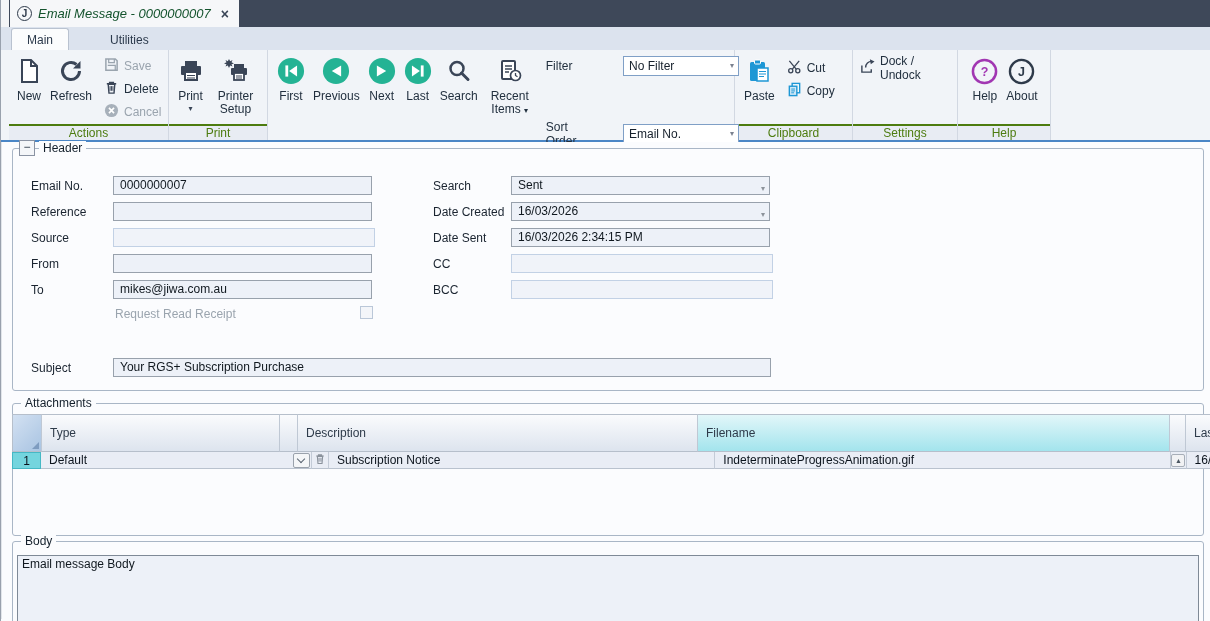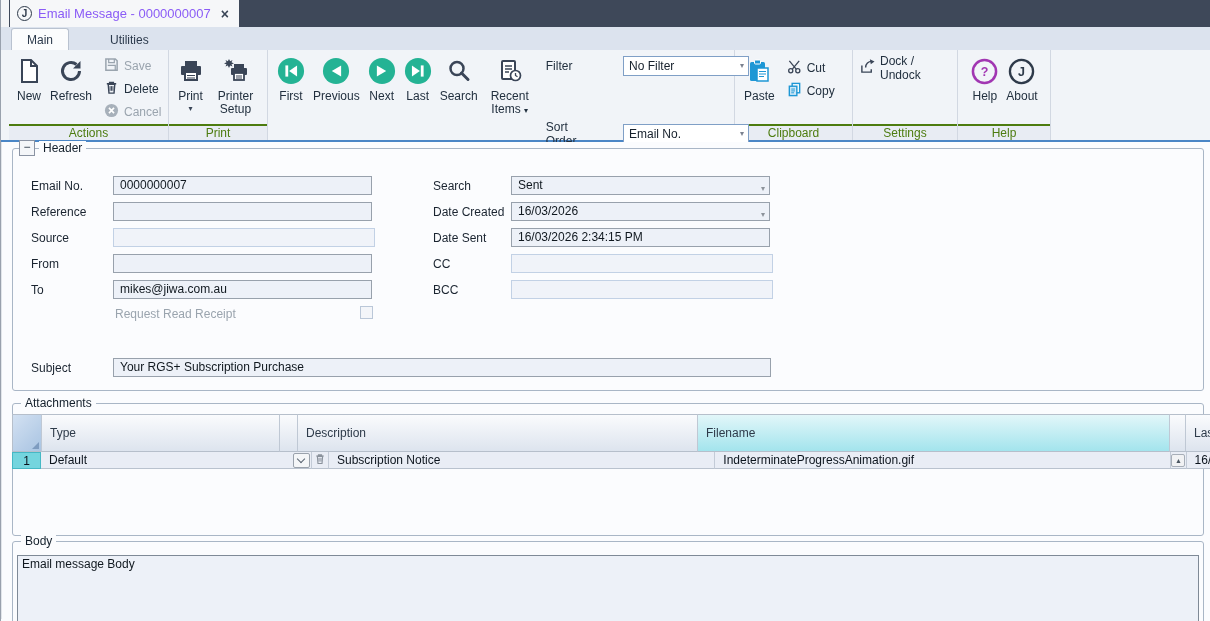--- a/index.html
+++ b/index.html
@@ -6,21 +6,21 @@
   html,body { width:1210px; height:621px; overflow:hidden; }
   body { font-family:"Liberation Sans","DejaVu Sans",sans-serif; background:#fbfcfe; }
   .window { width:1210px; height:621px; border-left:1px solid #99a1ad; position:relative; background:#fbfcfe; }
 
   
   .titlebar { height:27px; background:#3e4859; display:flex; align-items:stretch; }
   .titlebar-gutter { width:9px; background:#f4f5f7; border-right:1px solid #3e4859; }
   .doc-tab { background:#f6f7f9; display:flex; align-items:center; padding:0 10px 0 7px; gap:6px; cursor:default; }
   .jcircle { width:15px; height:15px; border:1.6px solid #2e3a4a; border-radius:50%; color:#2e3a4a;
              font-size:10px; font-weight:bold; display:flex; align-items:center; justify-content:center; }
-  .tab-title { font-size:13px; color:#8b5cf6; white-space:nowrap; }
+  .tab-title { font-size:13px; color:#14532d; white-space:nowrap;font-style:italic; }
   .tab-close { font-size:14px; font-weight:bold; color:#3a4557; margin-left:4px; cursor:pointer; }
 
   
   .ribbon-tabs { height:23px; background:#dce3ee; display:flex; align-items:flex-end; padding-left:10px;gap:26px; }
   .rtab { font-size:12px; color:#2c3a4c; padding:4px 15px 3px; cursor:pointer; }
   .rtab.active { background:#fbfcfd; border:1px solid #b9c2d0; border-bottom:none; border-radius:3px 3px 0 0; }
 
   
   .ribbon { height:92px; background:#f1f4f8; border-bottom:2px solid #4a86c6; display:flex; padding-left:8px; }
   .rgroup { display:flex; flex-direction:column; border-right:1px solid #d2d8e2; }
@@ -33,21 +33,21 @@
   .bigbtn .icon32 { height:32px; display:flex; align-items:center; justify-content:center; }
   .bigbtn .lbl { font-size:12px; color:#22303f; text-align:center; line-height:13px; margin-top:3px; white-space:pre-line; }
   .bigbtn .ddarrow { font-size:8px; color:#3a4557; line-height:8px; margin-top:2px; }
   .wrap2 { width:48px; }
   .stack { display:flex; flex-direction:column; margin-left:4px; padding-top:2px; }
   .smallbtn { display:flex; align-items:center; gap:5px; height:23px; font-size:12px; color:#22303f; cursor:pointer; padding:0 4px; }
   .smallbtn.disabled { color:#9aa4ae; }
 
   .nav-filter { display:grid; grid-template-columns:auto 109px; column-gap:10px; row-gap:4px; padding-top:4px; margin-left:8px; align-items:center;gap:44px; }
   .nav-filter .flabel { font-size:12px; color:#22303f; }
-  .combo { width:126px; height:20px; background:#ffffff; border:1px solid #7f9fc6; font-size:12px; color:#16202c;
+  .combo { width:116px; height:20px; background:#ffffff; border:1px solid #7f9fc6; font-size:12px; color:#16202c;
            display:flex; align-items:center; padding-left:5px; position:relative; cursor:pointer; }
   .combo .carr { position:absolute; right:4px; top:4px; font-size:8px; color:#7b8violet290; color:#7b8290; }
 
   
   .content { position:relative; height:477px; background:#fbfcfe; border-left:1px solid #e1e5ea; }
   .groupbox { position:absolute; border:1px solid #a9b6c6; border-radius:3px; }
   .gb-label { position:absolute; top:-8px; background:#fbfcfe; padding:0 4px; font-size:12px; color:#14202c; white-space:nowrap; }
   .collapse-btn { position:absolute; top:-9px; left:6px; width:16px; height:16px; border:1px solid #8a93a3; background:#f4f6f9;
                   font-size:12px; line-height:13px; text-align:center; color:#2e3a4a; cursor:pointer; }
 

